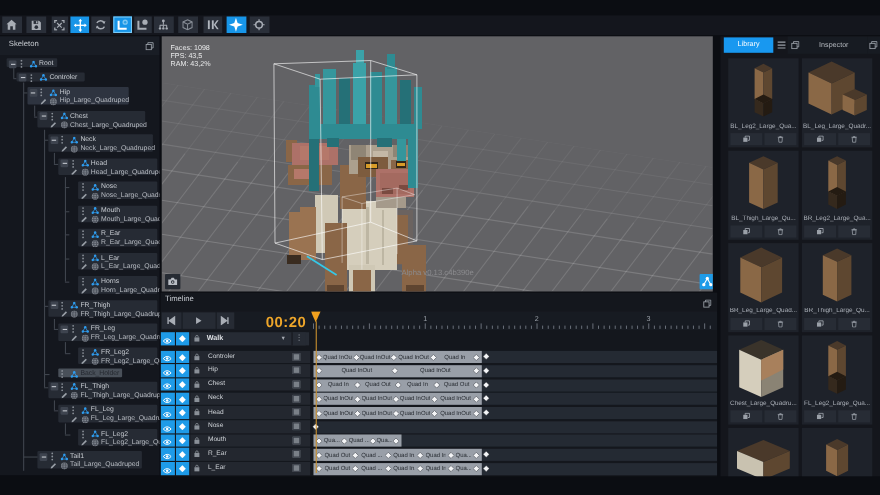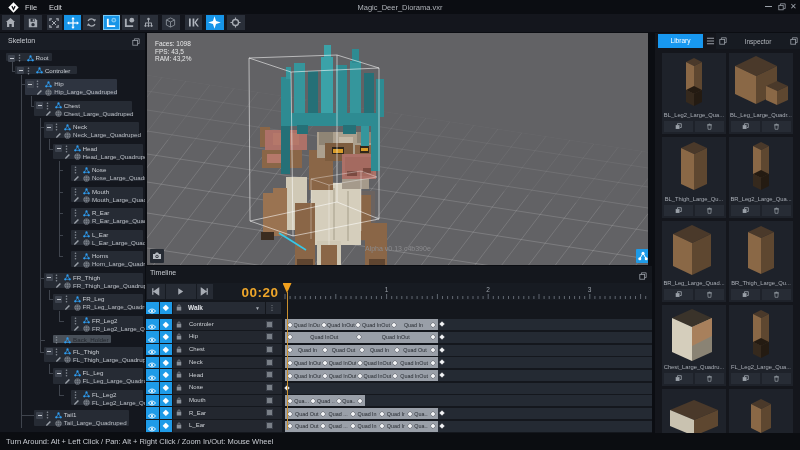--- a/index.html
+++ b/index.html
@@ -10,37 +10,20 @@
 .mbox::after{content:"";position:absolute;left:1.5px;top:3px;width:4px;height:1.2px;background:#c3c7ce}
 .tn{position:absolute;color:#c9cdd3;font-size:6.2px;white-space:nowrap}
 .tm{position:absolute;color:#b9bdc4;font-size:6.2px;white-space:nowrap}
 .tbb{position:absolute;top:1px;height:15px;background:#2a2f39;display:flex;align-items:center;justify-content:center}
 .tbb.on{background:#1795e8}
 .kbar{position:absolute;height:11px;background:#999fa8;display:flex;align-items:center;justify-content:space-between;padding:0 2px}
 .kd{color:#f2f3f5;font-size:7px;line-height:7px;text-shadow:0 0 1px #2a2d33}
 .kt{color:#272b31;font-size:5.4px;text-align:center;white-space:nowrap;overflow:hidden}
 </style></head><body>
 <div id="app">
-    <div style="position:absolute;left:0;top:0;width:800px;height:14px;background:#0b0d12">
-      <svg width="11" height="11" viewBox="0 0 12 12" style="position:absolute;left:8px;top:1.5px">
-        <rect x="2" y="2" width="8" height="8" fill="#fff" transform="rotate(45 6 6)"></rect>
-        <path d="M4.2 4.5 6 8 7.8 4.5" fill="none" stroke="#0b0d12" stroke-width="1.3"></path>
-      </svg>
-      <div style="position:absolute;left:25px;top:2.5px;font-size:7.5px;color:#d8dade">File</div>
-      <div style="position:absolute;left:49px;top:2.5px;font-size:7.5px;color:#d8dade">Edit</div>
-      <div style="position:absolute;left:300px;top:2.5px;width:200px;text-align:center;font-size:7.5px;color:#b0b4ba">Magic_Deer_Diorama.vxr</div>
-      <div style="position:absolute;left:765px;top:6px;width:7px;height:1.2px;background:#9aa0a8"></div>
-      <svg width="8" height="8" viewBox="0 0 10 10" style="position:absolute;left:778px;top:3px">
-        <g stroke="#9aa0a8" fill="none" stroke-width="1">
-          <rect x="1" y="3" width="5.5" height="5.5"></rect>
-          <path d="M3 3V1h6v6h-2"></path>
-        </g>
-      </svg>
-      <div style="position:absolute;left:790px;top:2px;font-size:8px;color:#9aa0a8">✕</div>
-    </div>
     <div style="position:absolute;left:0;top:14px;width:800px;height:18px;background:#14161d">
       <div class="tbb" style="left:2.0px;width:17.5px">
         <svg width="11" height="11" viewBox="0 0 12 12">
           <path d="M6 1 11 5.5 9.8 5.5 9.8 11 7.3 11 7.3 7.5 4.7 7.5 4.7 11 2.2 11 2.2 5.5 1 5.5 Z" fill="#a8adb5"></path>
         </svg>
       </div>
       <div class="tbb" style="left:24.0px;width:17.5px">
         <svg width="10" height="10" viewBox="0 0 12 12">
           <path d="M1 1h8l2 2v8H1z" fill="#a8adb5"></path>
           <rect x="3" y="1" width="5" height="3.5" fill="#2a2f39"></rect>
@@ -1454,15 +1437,12 @@
         <polygon points="8,20 32,30 32,46 8,36" fill="#c9c2b0"></polygon>
         <polygon points="32,30 56,20 56,36 32,46" fill="#5e4730"></polygon>
       </svg>
       <div style="position:absolute;left:74px;top:355.5px;width:64px;height:81px;background:#1e222a"></div>
       <svg width="64" height="58" viewBox="0 0 64 58" style="position:absolute;left:74px;top:356.5px">
         <polygon points="32,9 42,14 32,19 22,14" fill="#4a392a"></polygon>
         <polygon points="22,14 32,19 32,43 22,38" fill="#8a6846"></polygon>
         <polygon points="32,19 42,14 42,38 32,43" fill="#5e4730"></polygon>
       </svg>
     </div>
-    <div style="position:absolute;left:0;top:433px;width:800px;height:17px;background:#0b0d11">
-      <div style="position:absolute;left:6px;top:4px;font-size:7.5px;color:#c8ccd2">Turn Around: Alt + Left Click / Pan: Alt + Right Click / Zoom In/Out: Mouse Wheel</div>
-    </div>
   </div>
 </body></html>

